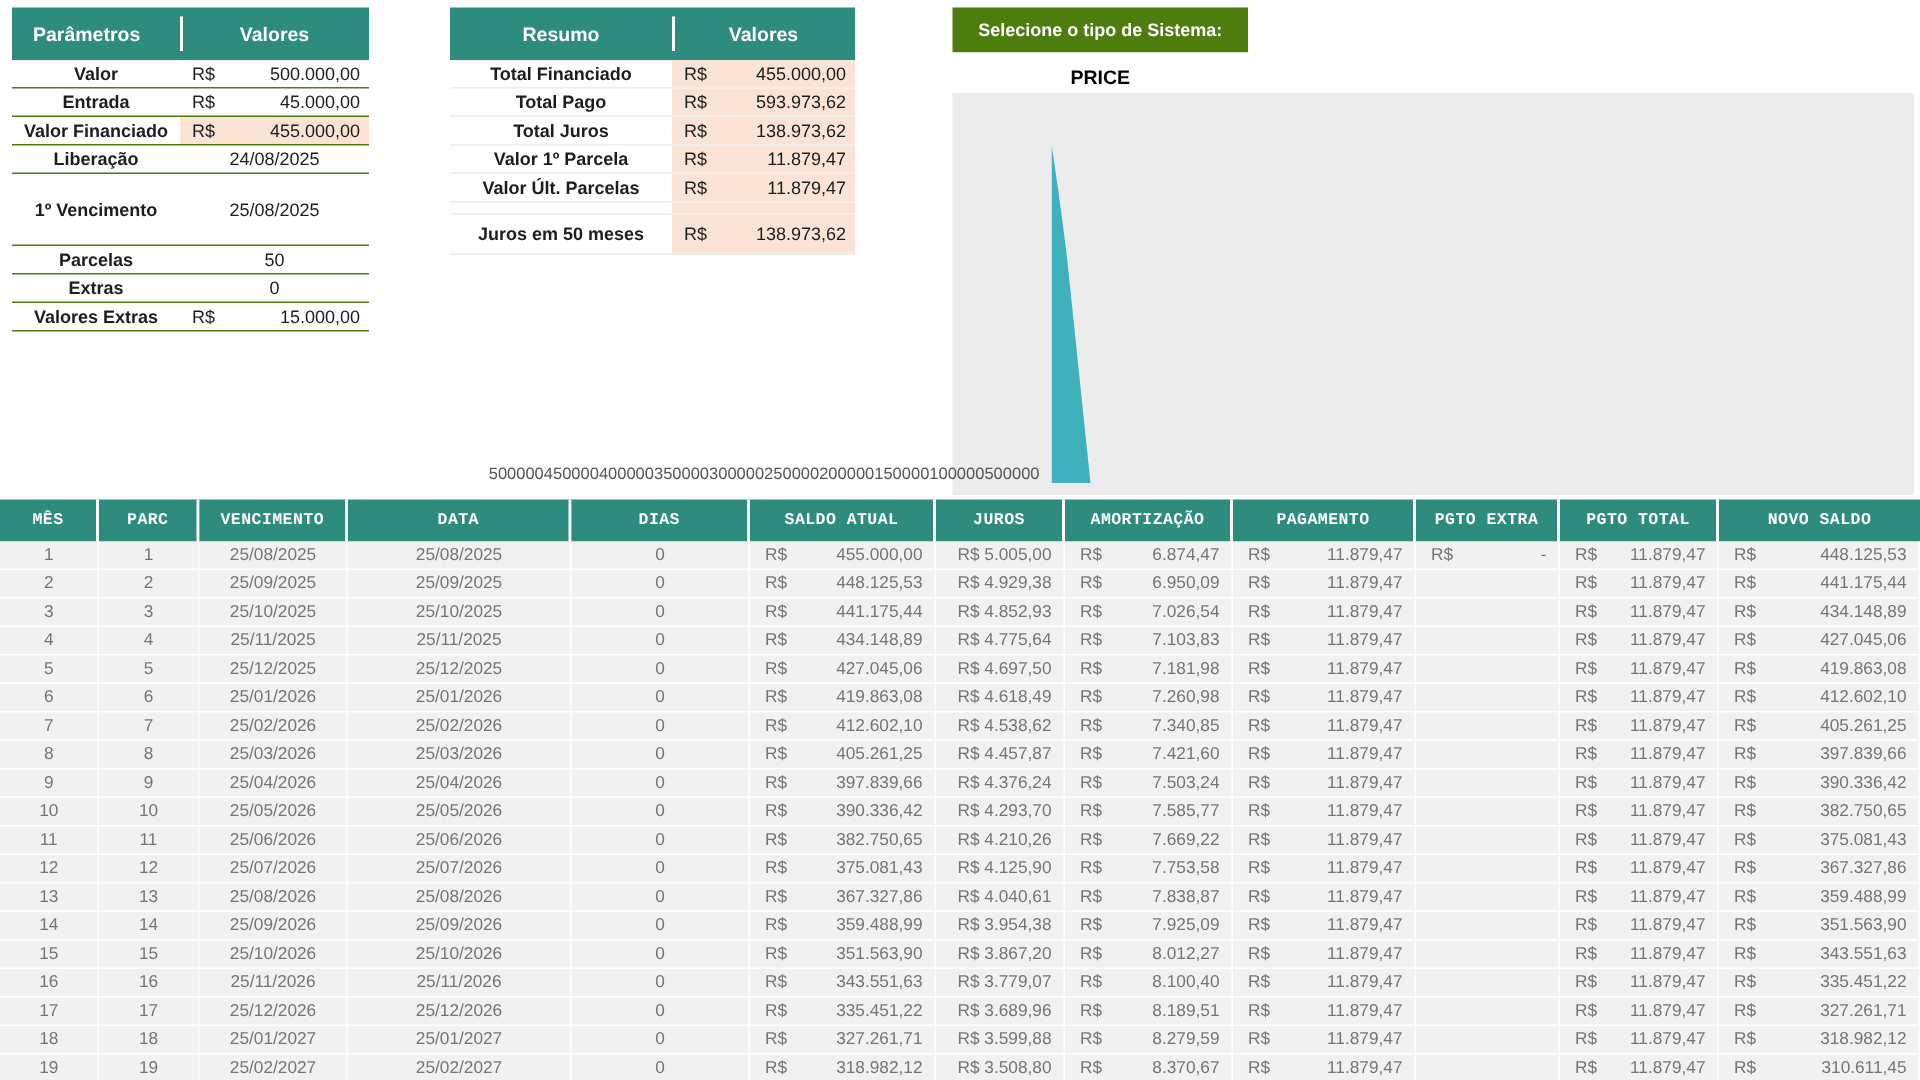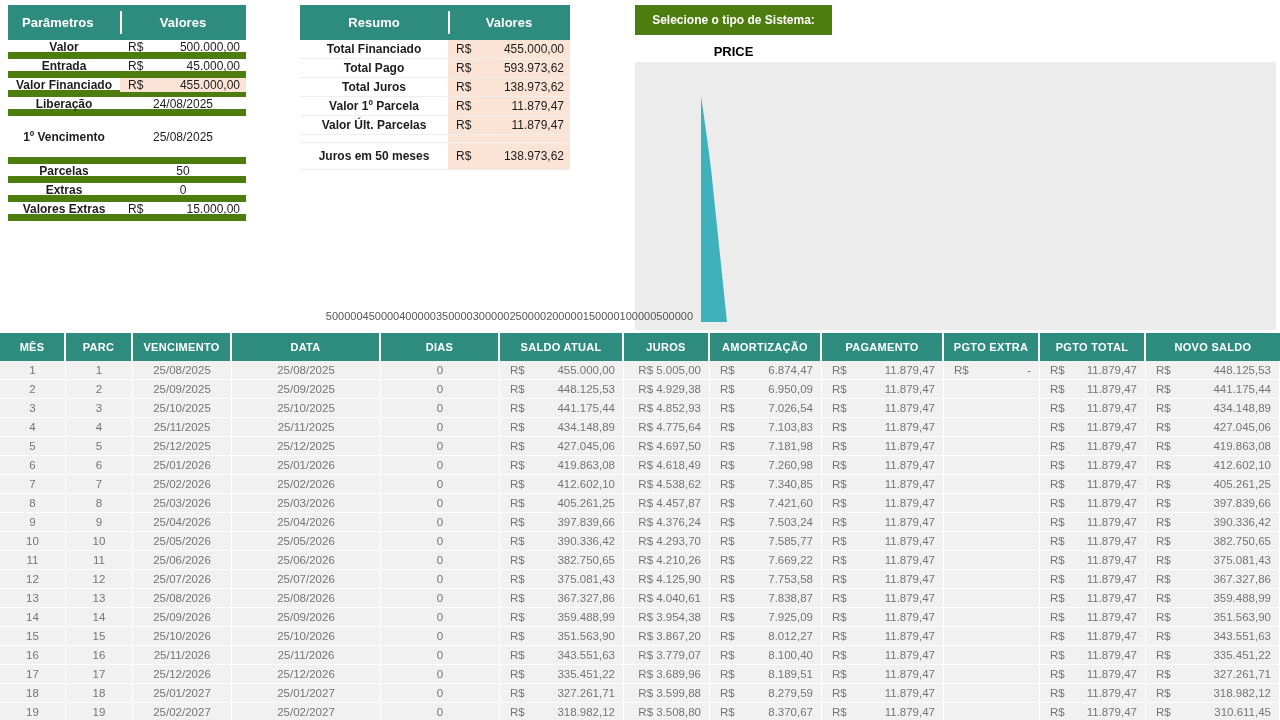--- a/index.html
+++ b/index.html
@@ -7,21 +7,21 @@
     font-family:"Liberation Sans", sans-serif; }
   .top { position:relative; width:1280px; height:333px; }
 
   
   .mini-table { position:absolute; background:#fff; font-size:12px; }
   .mini-head { display:grid; height:35px; background:#2E8C7F; color:#fff;
     font-weight:bold; font-size:13px; align-items:center; position:relative; }
   .mini-head .divider { position:absolute; top:6px; bottom:6px; width:2px; background:#fff; }
   .mini-head .h-left { padding-left:14px; }
   .mini-head .h-center { text-align:center; }
-  .prow { display:grid; align-items:center; height:19px; border-bottom:7px solid #4d7c0f; }
+  .prow { display:grid; align-items:center; height:19px; border-bottom:1px solid #4d7c0f; }
   .prow.tall { height:48px; }
   .prow.spacer { height:8px; border-bottom:none; }
   .plabel { text-align:center; font-weight:600; color:#1d1d1d; font-size:12px; }
   .pvalue { position:relative; height:100%; display:flex; align-items:center; color:#1d1d1d; }
   .pvalue.money { justify-content:space-between; padding:0 6px 0 8px; }
   .pvalue.center { justify-content:center; }
   .pvalue.highlight { background:#FBE3D6; }
   .peach { background:#FBE3D6; }
   .resumo .prow { border-bottom:1px solid #eee; }
   .resumo .prow.big { height:27px; }
@@ -42,21 +42,21 @@
   .plot { flex:1; position:relative; }
   .plot svg { position:absolute; inset:0; width:100%; height:100%; }
 
   
   .schedule { position:absolute; top:333px; left:0; width:1280px; }
   .sched-grid { display:grid;
     grid-template-columns:66px 67px 99px 149px 119px 124px 86px 112px 122px 96px 106px 134px; }
   .sched-head { height:28px; }
   .sched-head .hcell { background:#2E8C7F; color:#fff; font-weight:bold; font-size:11px;
     letter-spacing:.3px; display:flex; align-items:center; justify-content:center;
-    border-right:2px solid #fff; height:28px; }
+    border-right:2px solid #fff; height:28px;font-family:Liberation Mono, monospace; }
   .sched-head .hcell:last-child { border-right:none; }
   .srow .cell { background:#F1F1F1; height:19px; border-right:1px solid #fff;
     border-bottom:1px solid #fff; display:flex; align-items:center; color:#757575;
     font-size:11.5px; }
   .cell.center { justify-content:center; }
   .cell.money { justify-content:space-between; padding:0 8px 0 10px; }
   .cell.right { justify-content:flex-end; padding-right:8px; }
 </style>
 </head>
 <body>

